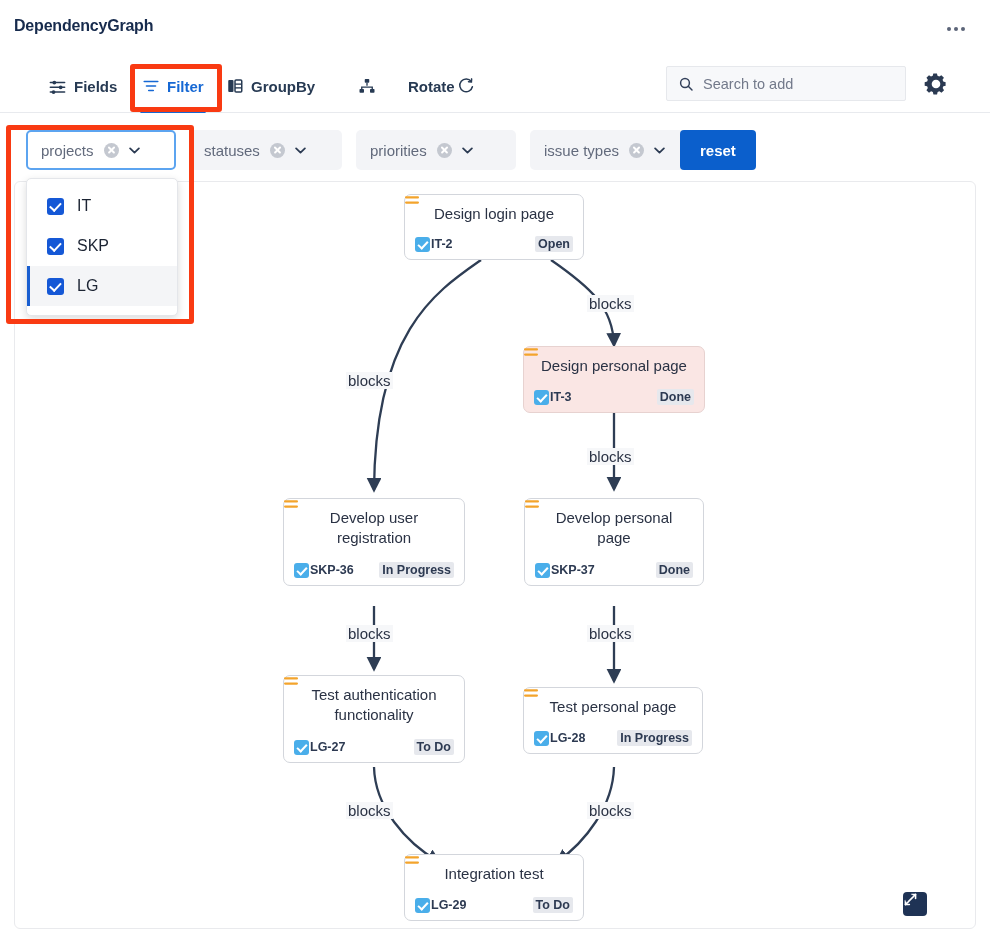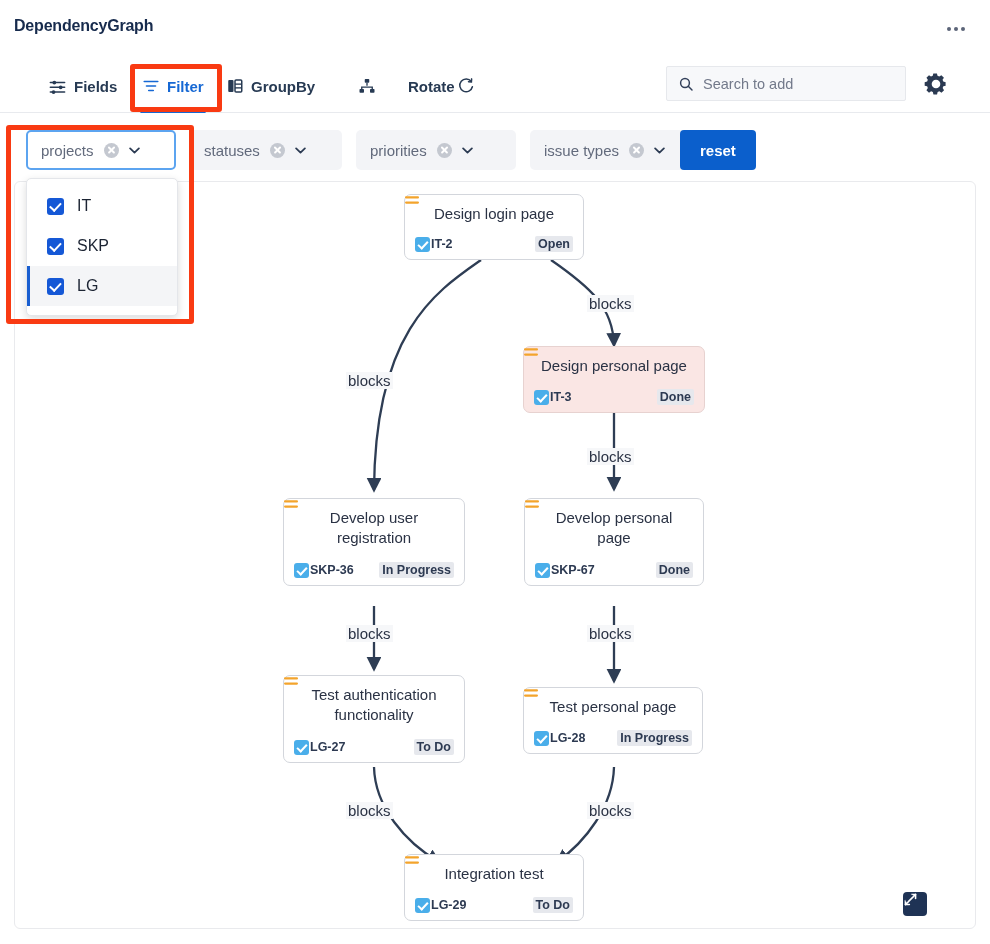--- a/index.html
+++ b/index.html
@@ -418,21 +418,21 @@
           </svg>
         </div>
       </div>
     </div>
 
     <div class="node" style="left:509px; top:316px; width:180px; height:88px;">
       <div class="title">Develop personal page</div>
       <div class="meta">
         <div class="keywrap">
           <span class="kcb"></span>
-          <span class="key">SKP-67</span>
+          <span class="key">SKP-37</span>
         </div>
         <div class="right">
           <span class="status">Done</span>
           <svg class="prio" viewBox="0 0 14 11">
             <rect x="0" y="1.2" width="14" height="2.3" rx="1.1" fill="#f3a42c"></rect>
             <rect x="0" y="6.4" width="14" height="2.3" rx="1.1" fill="#f3a42c"></rect>
           </svg>
         </div>
       </div>
     </div>

